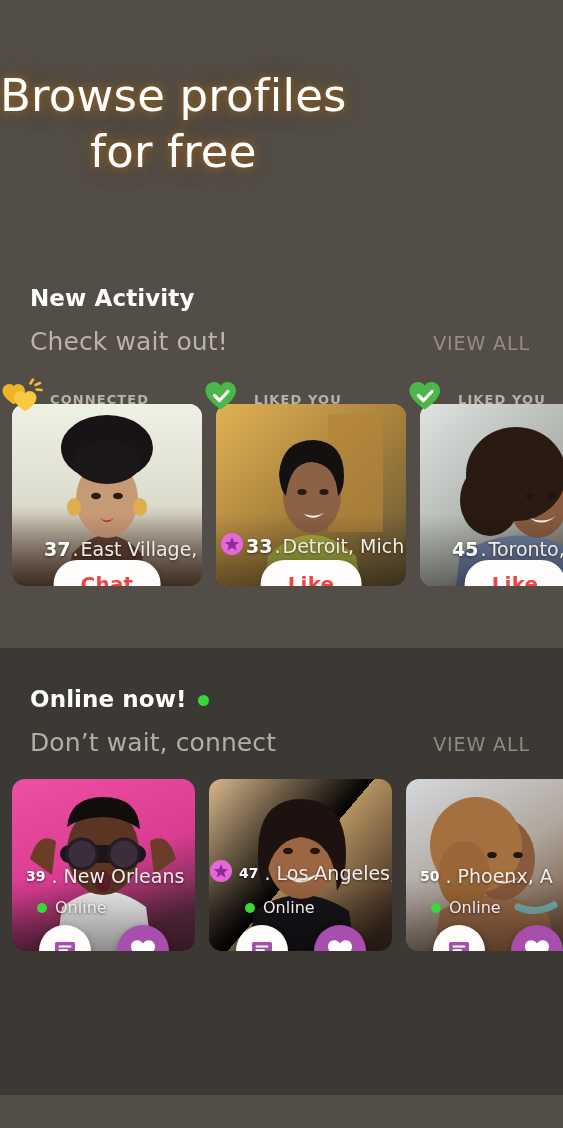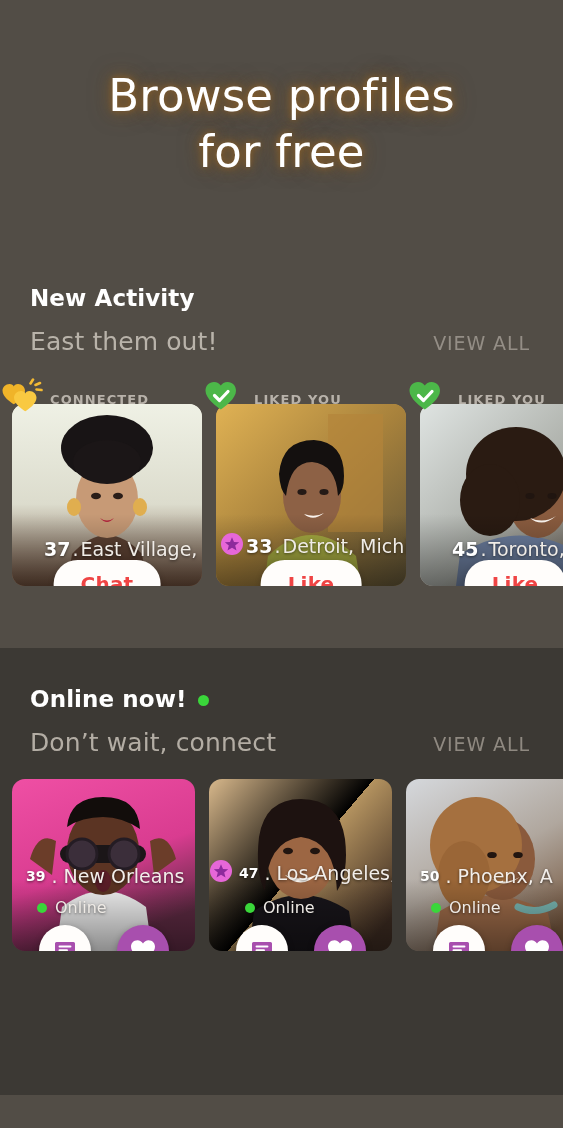--- a/index.html
+++ b/index.html
@@ -24,21 +24,21 @@
     position: relative;
     background: #524d46;
     overflow: hidden;
   }
 
   
   .hero {
     height: 245px;
     display: flex;
     flex-direction: column;
-    align-items: center;
+    align-items: flex-start;
     justify-content: flex-start;
     padding-top: 68px;
     background: #524d46;
   }
   .hero-title {
     font-size: 45px;
     line-height: 56px;
     font-weight: 400;
     color: #ffffff;
     text-align: center;
@@ -265,21 +265,21 @@
       <span class="line2">for free</span>
     </h1>
   </div>
 
   <section class="section activity">
     <div class="sec-head">
       <div class="sec-title-row">
         <span class="sec-title">New Activity</span>
       </div>
       <div class="sec-sub-row">
-        <span class="sec-sub">East them out!</span>
+        <span class="sec-sub">Check wait out!</span>
         <span class="view-all">VIEW ALL</span>
       </div>
     </div>
 
     <div class="row">
 
       <div class="acard">
         <div class="acard-badge">
           <span class="badge-hearts">
             <svg width="44" height="36" viewBox="0 0 44 36">

